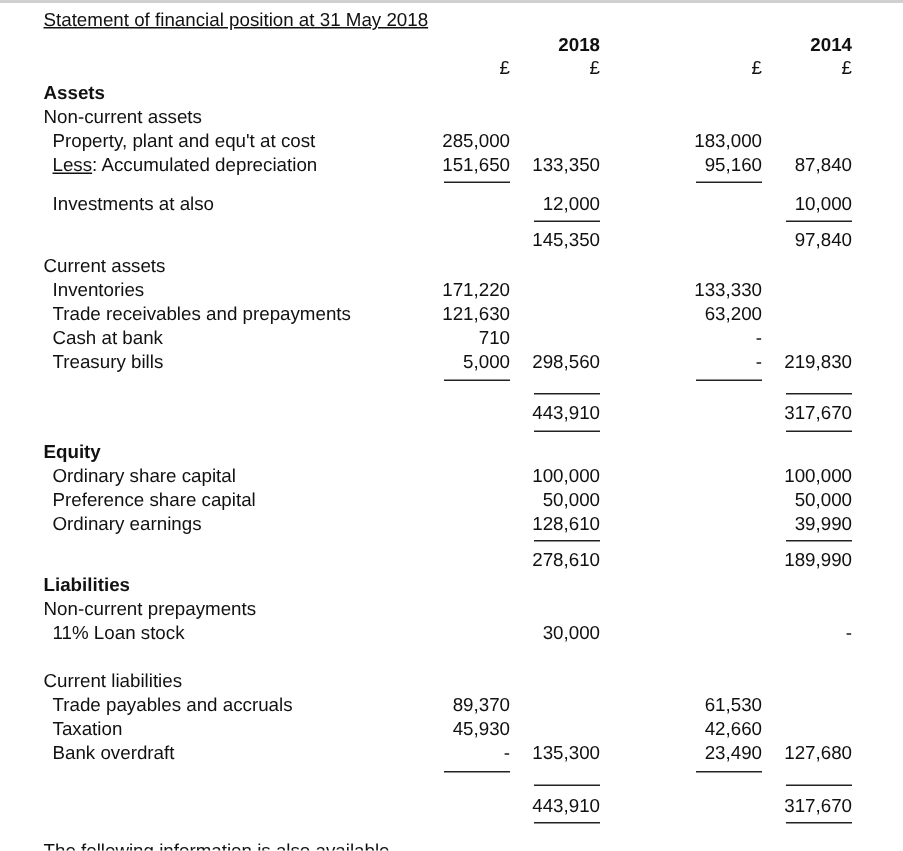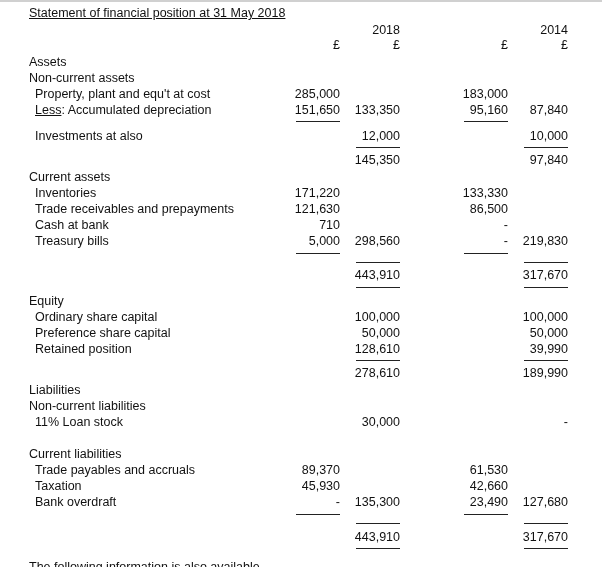--- a/index.html
+++ b/index.html
@@ -3,21 +3,21 @@
 <meta charset="utf-8">
 <style>
   html, body { margin: 0; padding: 0; background: #ffffff; }
   body {
     width: 602px; height: 567px; overflow: hidden; position: relative;
     font-family: "Liberation Sans", sans-serif; font-size: 12.5px; color: #111;
   }
   .topbar { position: absolute; left: 0; top: 0; width: 602px; height: 2px; background: #d0d0d0; }
   .t { position: absolute; white-space: nowrap; line-height: 15px; }
   .title { left: 29px; top: 6px; text-decoration: underline; }
-  .bold { font-weight: normal; }
+  .bold { font-weight: bold; }
   .lbl-h { left: 29px; }
   .lbl-i { left: 35px; }
   .num { text-align: right; width: 70px; }
   .c1 { left: 270px; }   
   .c2 { left: 330px; }   
   .c3 { left: 438px; }   
   .c4 { left: 498px; }   
   .rule { position: absolute; height: 1px; background: #222; width: 44px; }
   .r1 { left: 296px; }
   .r2 { left: 356px; }
@@ -65,21 +65,21 @@
 <div class="t num c4" style="top:153px">97,840</div>
 
 <div class="t lbl-h" style="top:170px">Current assets</div>
 
 <div class="t lbl-i" style="top:186px">Inventories</div>
 <div class="t num c1" style="top:186px">171,220</div>
 <div class="t num c3" style="top:186px">133,330</div>
 
 <div class="t lbl-i" style="top:202px">Trade receivables and prepayments</div>
 <div class="t num c1" style="top:202px">121,630</div>
-<div class="t num c3" style="top:202px">86,500</div>
+<div class="t num c3" style="top:202px">63,200</div>
 
 <div class="t lbl-i" style="top:218px">Cash at bank</div>
 <div class="t num c1" style="top:218px">710</div>
 <div class="t num c3" style="top:218px">-</div>
 
 <div class="t lbl-i" style="top:234px">Treasury bills</div>
 <div class="t num c1" style="top:234px">5,000</div>
 <div class="t num c2" style="top:234px">298,560</div>
 <div class="t num c3" style="top:234px">-</div>
 <div class="t num c4" style="top:234px">219,830</div>
@@ -96,31 +96,31 @@
 <div class="t lbl-h bold" style="top:294px">Equity</div>
 
 <div class="t lbl-i" style="top:310px">Ordinary share capital</div>
 <div class="t num c2" style="top:310px">100,000</div>
 <div class="t num c4" style="top:310px">100,000</div>
 
 <div class="t lbl-i" style="top:326px">Preference share capital</div>
 <div class="t num c2" style="top:326px">50,000</div>
 <div class="t num c4" style="top:326px">50,000</div>
 
-<div class="t lbl-i" style="top:342px">Retained position</div>
+<div class="t lbl-i" style="top:342px">Ordinary earnings</div>
 <div class="t num c2" style="top:342px">128,610</div>
 <div class="t num c4" style="top:342px">39,990</div>
 <div class="rule r2" style="top:360px"></div>
 <div class="rule r4" style="top:360px"></div>
 
 <div class="t num c2" style="top:366px">278,610</div>
 <div class="t num c4" style="top:366px">189,990</div>
 
 <div class="t lbl-h bold" style="top:383px">Liabilities</div>
-<div class="t lbl-h" style="top:399px">Non-current liabilities</div>
+<div class="t lbl-h" style="top:399px">Non-current prepayments</div>
 <div class="t lbl-i" style="top:415px">11% Loan stock</div>
 <div class="t num c2" style="top:415px">30,000</div>
 <div class="t num c4" style="top:415px">-</div>
 
 <div class="t lbl-h" style="top:447px">Current liabilities</div>
 
 <div class="t lbl-i" style="top:463px">Trade payables and accruals</div>
 <div class="t num c1" style="top:463px">89,370</div>
 <div class="t num c3" style="top:463px">61,530</div>
 

